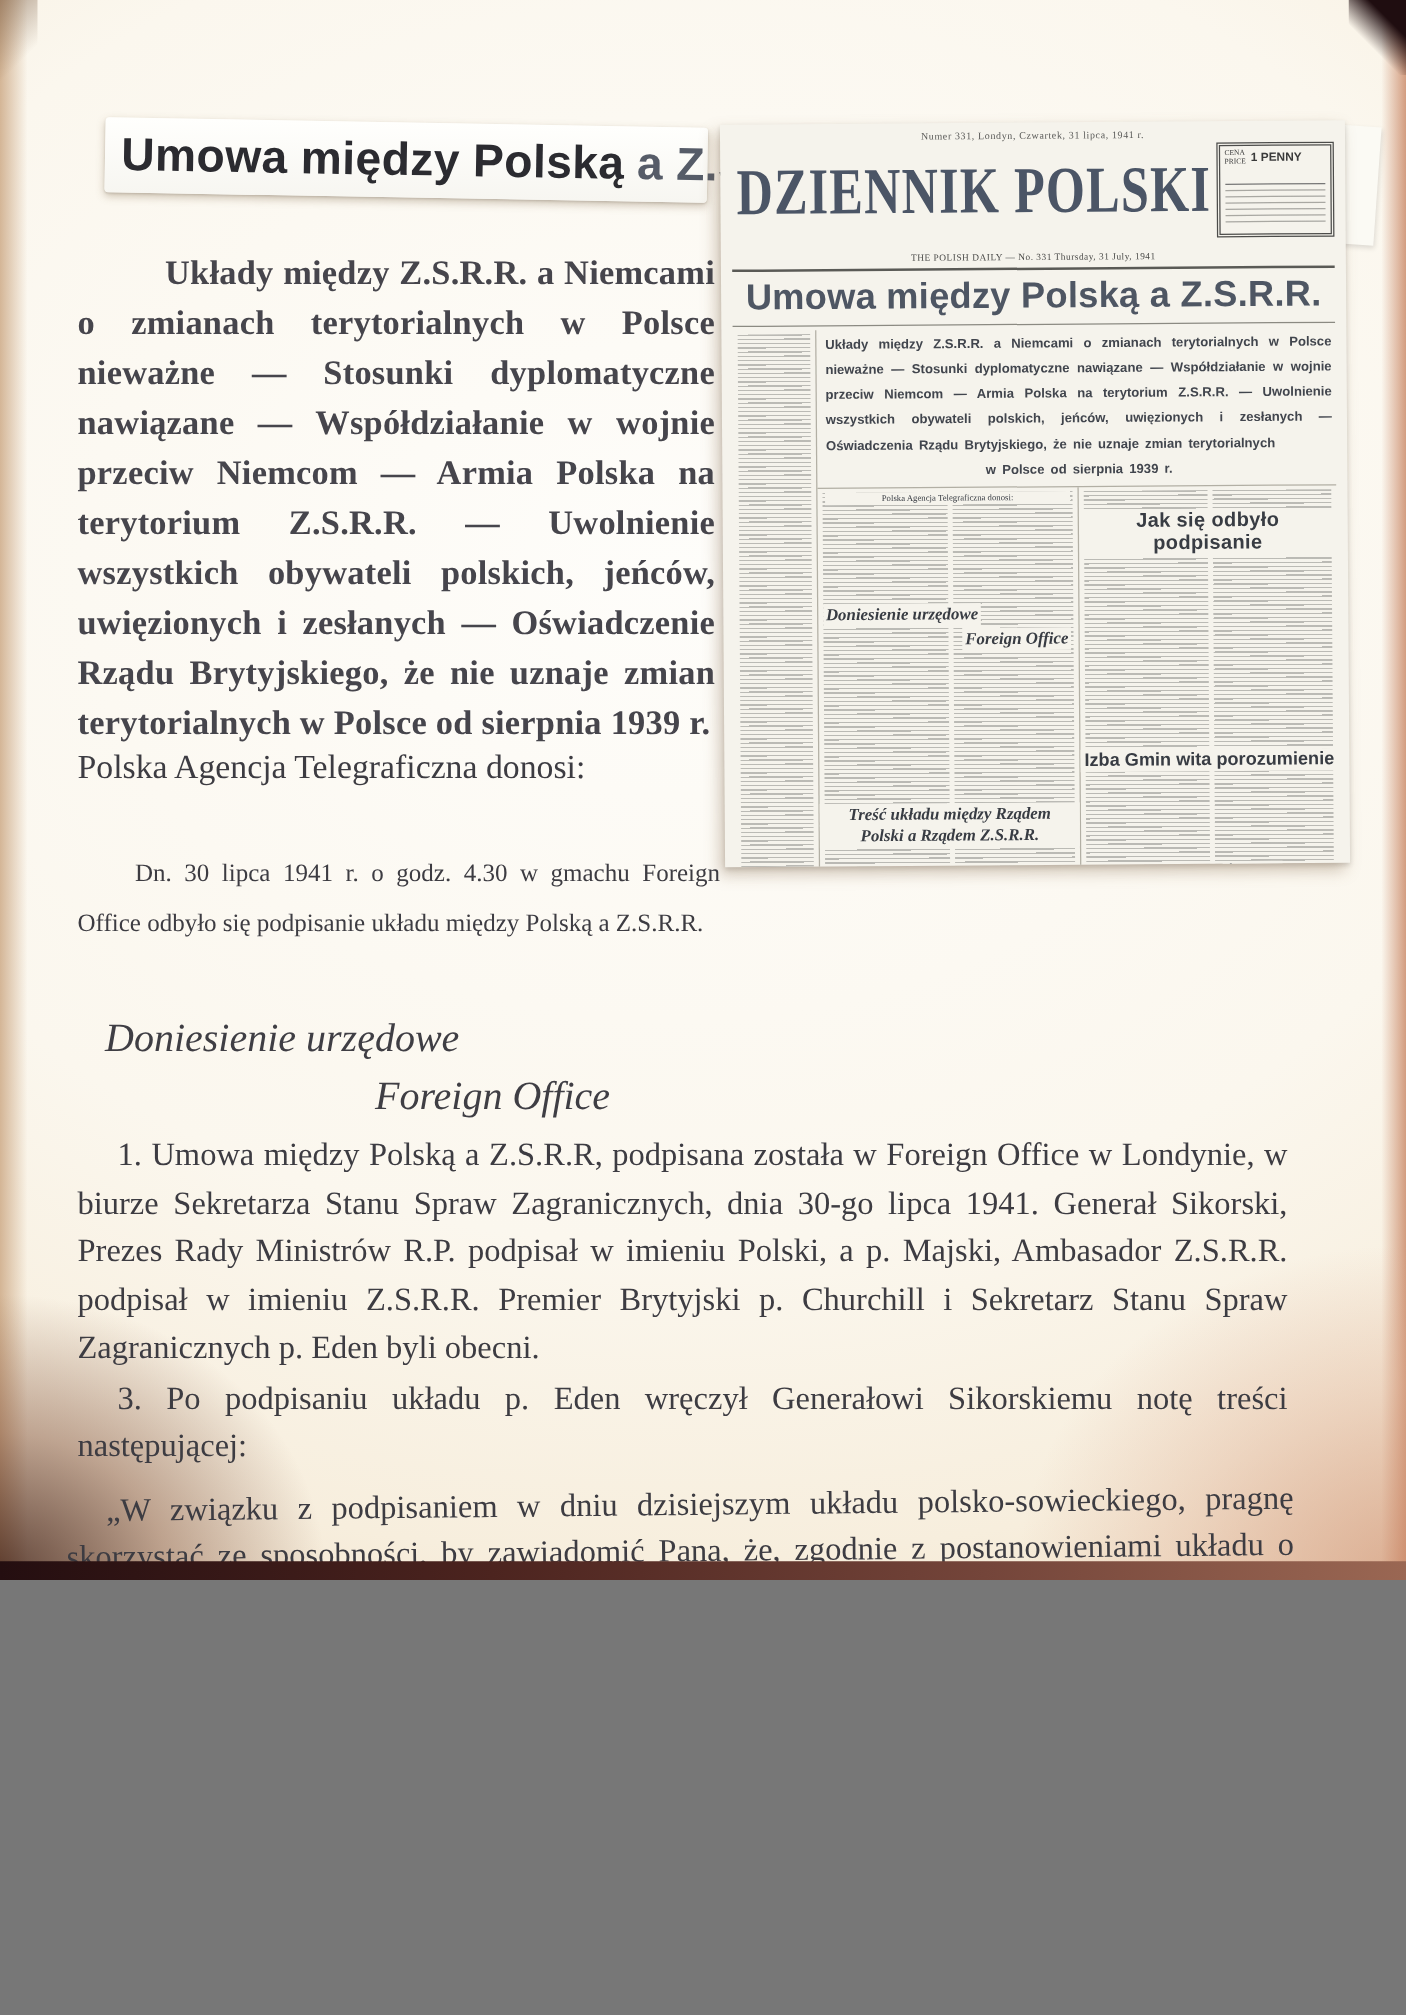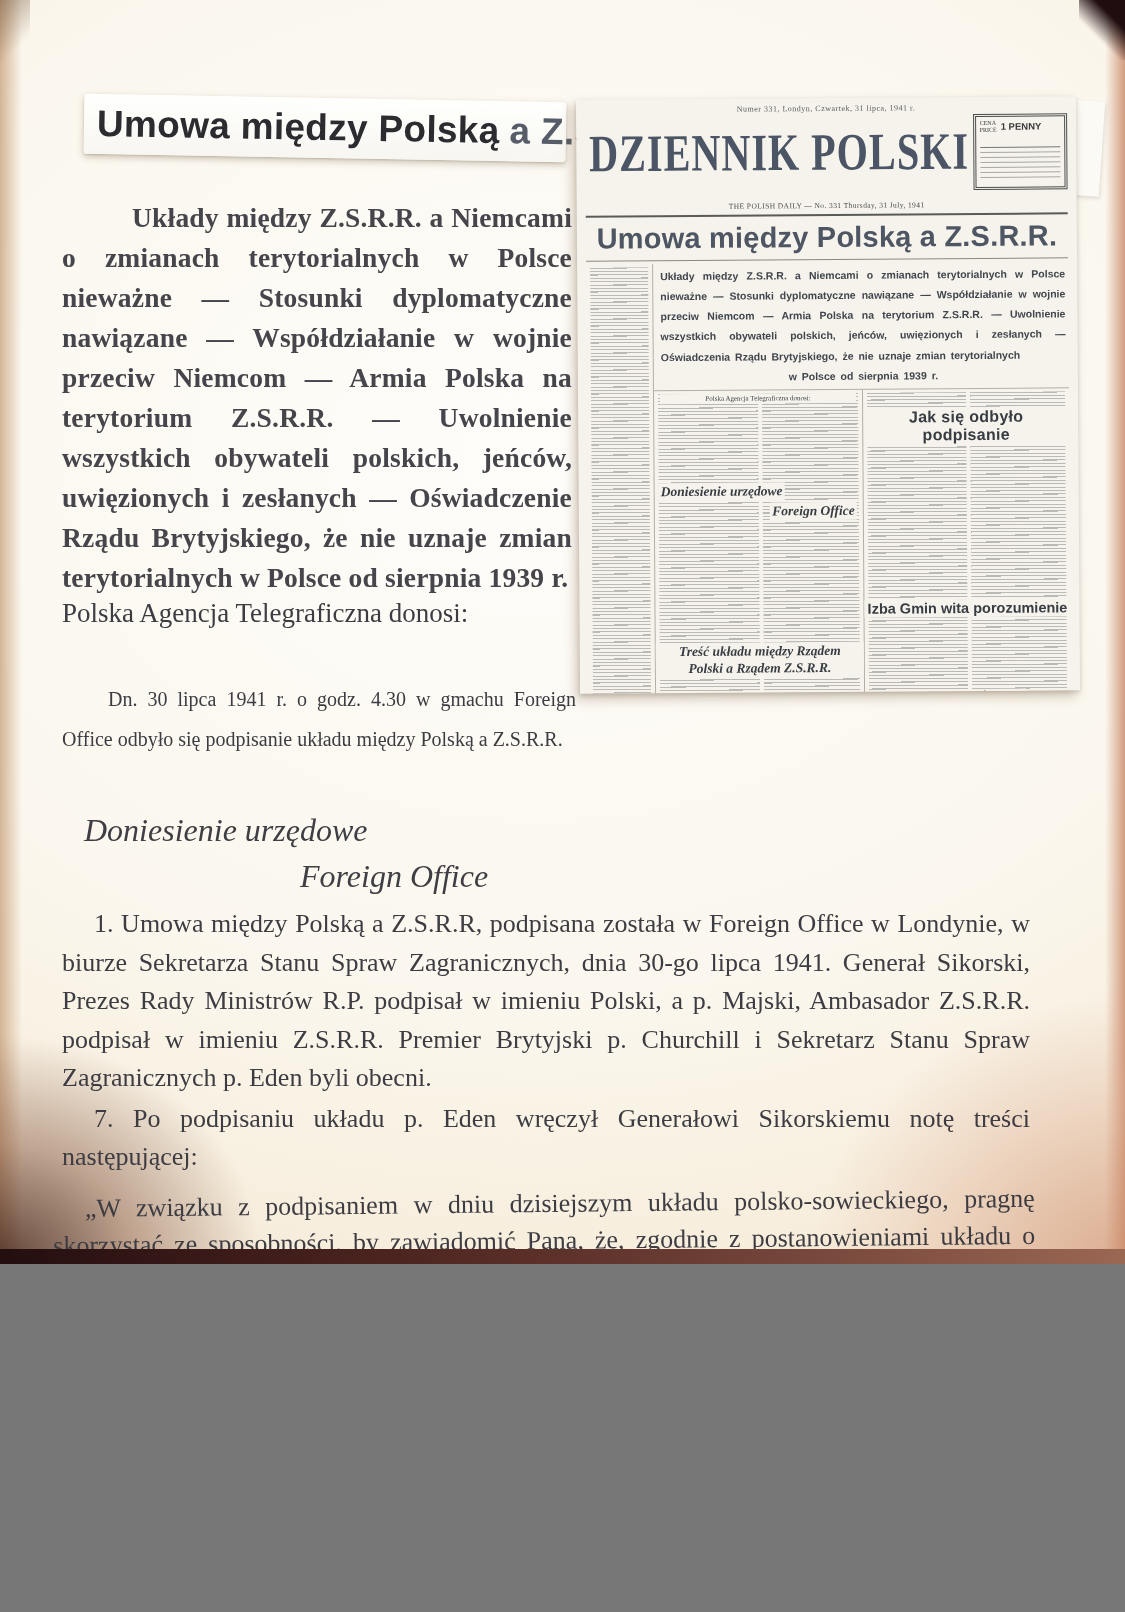--- a/index.html
+++ b/index.html
@@ -161,20 +161,20 @@
       </div>
     </div>
   </div>
 
   <div class="abs body-ink" id="lede">Układy między Z.S.R.R. a Niemcami o zmianach terytorialnych w Polsce nieważne — Stosunki dyplomatyczne nawiązane — Współdziałanie w wojnie przeciw Niemcom — Armia Polska na terytorium Z.S.R.R. — Uwolnienie wszystkich obywateli polskich, jeńców, uwięzionych i zesłanych — Oświadczenie Rządu Brytyjskiego, że nie uznaje zmian terytorialnych w Polsce od sierpnia 1939 r.</div>
   <div class="abs body-ink" id="pat-line">Polska Agencja Telegraficzna donosi:</div>
   <div class="abs body-ink" id="para-signing">Dn. 30 lipca 1941 r. o godz. 4.30 w gmachu Foreign Office odbyło się podpisanie układu między Polską a Z.S.R.R.</div>
   <div class="abs" id="h-official">Doniesienie urzędowe</div>
   <div class="abs" id="h-fo">Foreign Office</div>
   <div class="abs body-ink" id="item-1">1. Umowa między Polską a Z.S.R.R, podpisana została w Foreign Office w Londynie, w biurze Sekretarza Stanu Spraw Zagranicznych, dnia 30-go lipca 1941. Generał Sikorski, Prezes Rady Ministrów R.P. podpisał w imieniu Polski, a p. Majski, Ambasador Z.S.R.R. podpisał w imieniu Z.S.R.R. Premier Brytyjski p. Churchill i Sekretarz Stanu Spraw Zagranicznych p. Eden byli obecni.</div>
-  <div class="abs body-ink" id="item-3">7. Po podpisaniu układu p. Eden wręczył Generałowi Sikorskiemu notę treści następującej:</div>
+  <div class="abs body-ink" id="item-3">3. Po podpisaniu układu p. Eden wręczył Generałowi Sikorskiemu notę treści następującej:</div>
   <div class="abs body-ink" id="note-quote"><span>„W związku z podpisaniem w dniu dzisiejszym układu polsko-sowieckiego, pragnę skorzystać ze sposobności, by zawiadomić Pana, że, zgodnie z postanowieniami układu o pomocy wojennej między Wielką Brytanją a Polską z dnia 25-go sierpnia 1939, Rząd J. Kr. Mości w Zjednoczonym Królestwie nie powziął w stosunku do Z.S.R.R. żadnych zobowiązań, któreby dotyczyły stosunków między tym Państwem a Polską. </span><u>Pragnę również zapewnić Pana, że Rząd J. Kr. Mości nie uznaje żadnych zmian terytorialnych dokonanych w Polsce od sierpnia 1939.”</u></div>
   <div class="abs body-ink" id="reply-intro">Generał Sikorski wręczył p. Eden'owi następującą odpowiedź:</div>
   <div class="abs body-ink" id="reply-quote">„Rząd Polski potwierdza odbiór listu Jego Ekscelencji z 30 lipca 1941 i pragnie wyrazić swe szczere zadowolenie z oświadczenia Rządu J. K. M. w Zjednoczonym</div>
 
   <div class="fx" id="corner-tr"></div>
   <div class="fx" id="bottom-strip"></div>
 </div>
 
 </body></html>

